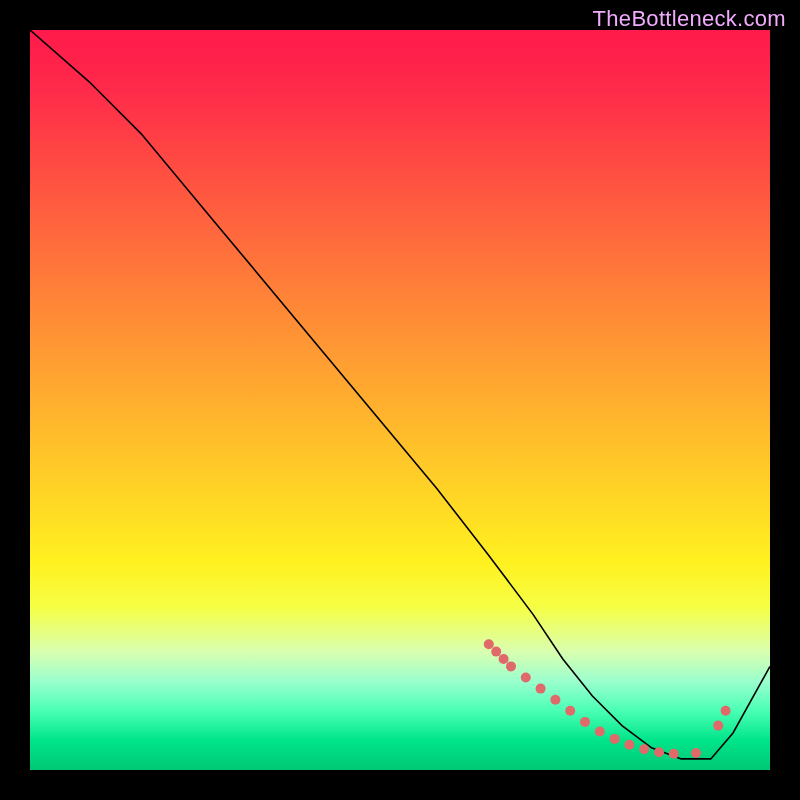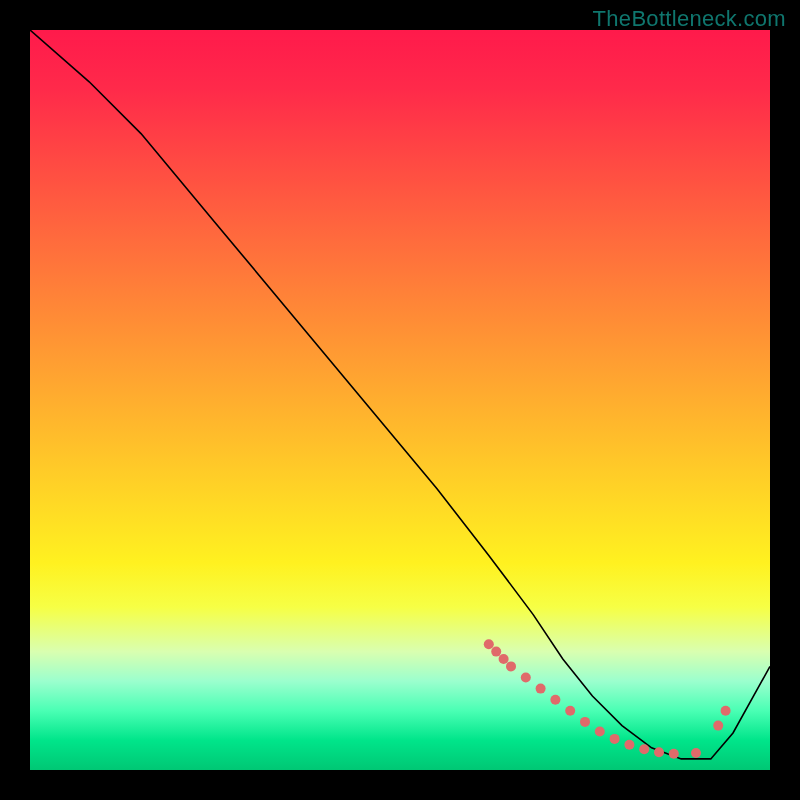--- a/index.html
+++ b/index.html
@@ -14,21 +14,21 @@
   .frame {
     position: relative;
     width: 800px;
     height: 800px;
     background: #000;
   }
   .watermark {
     position: absolute;
     top: 6px;
     right: 14px;
-    color: #0f766e;
+    color: #f0abfc;
     font-size: 22px;
     font-weight: 500;
     letter-spacing: 0.3px;
     z-index: 5;
   }
   .plot-area {
     position: absolute;
     left: 30px;
     top: 30px;
     width: 740px;

